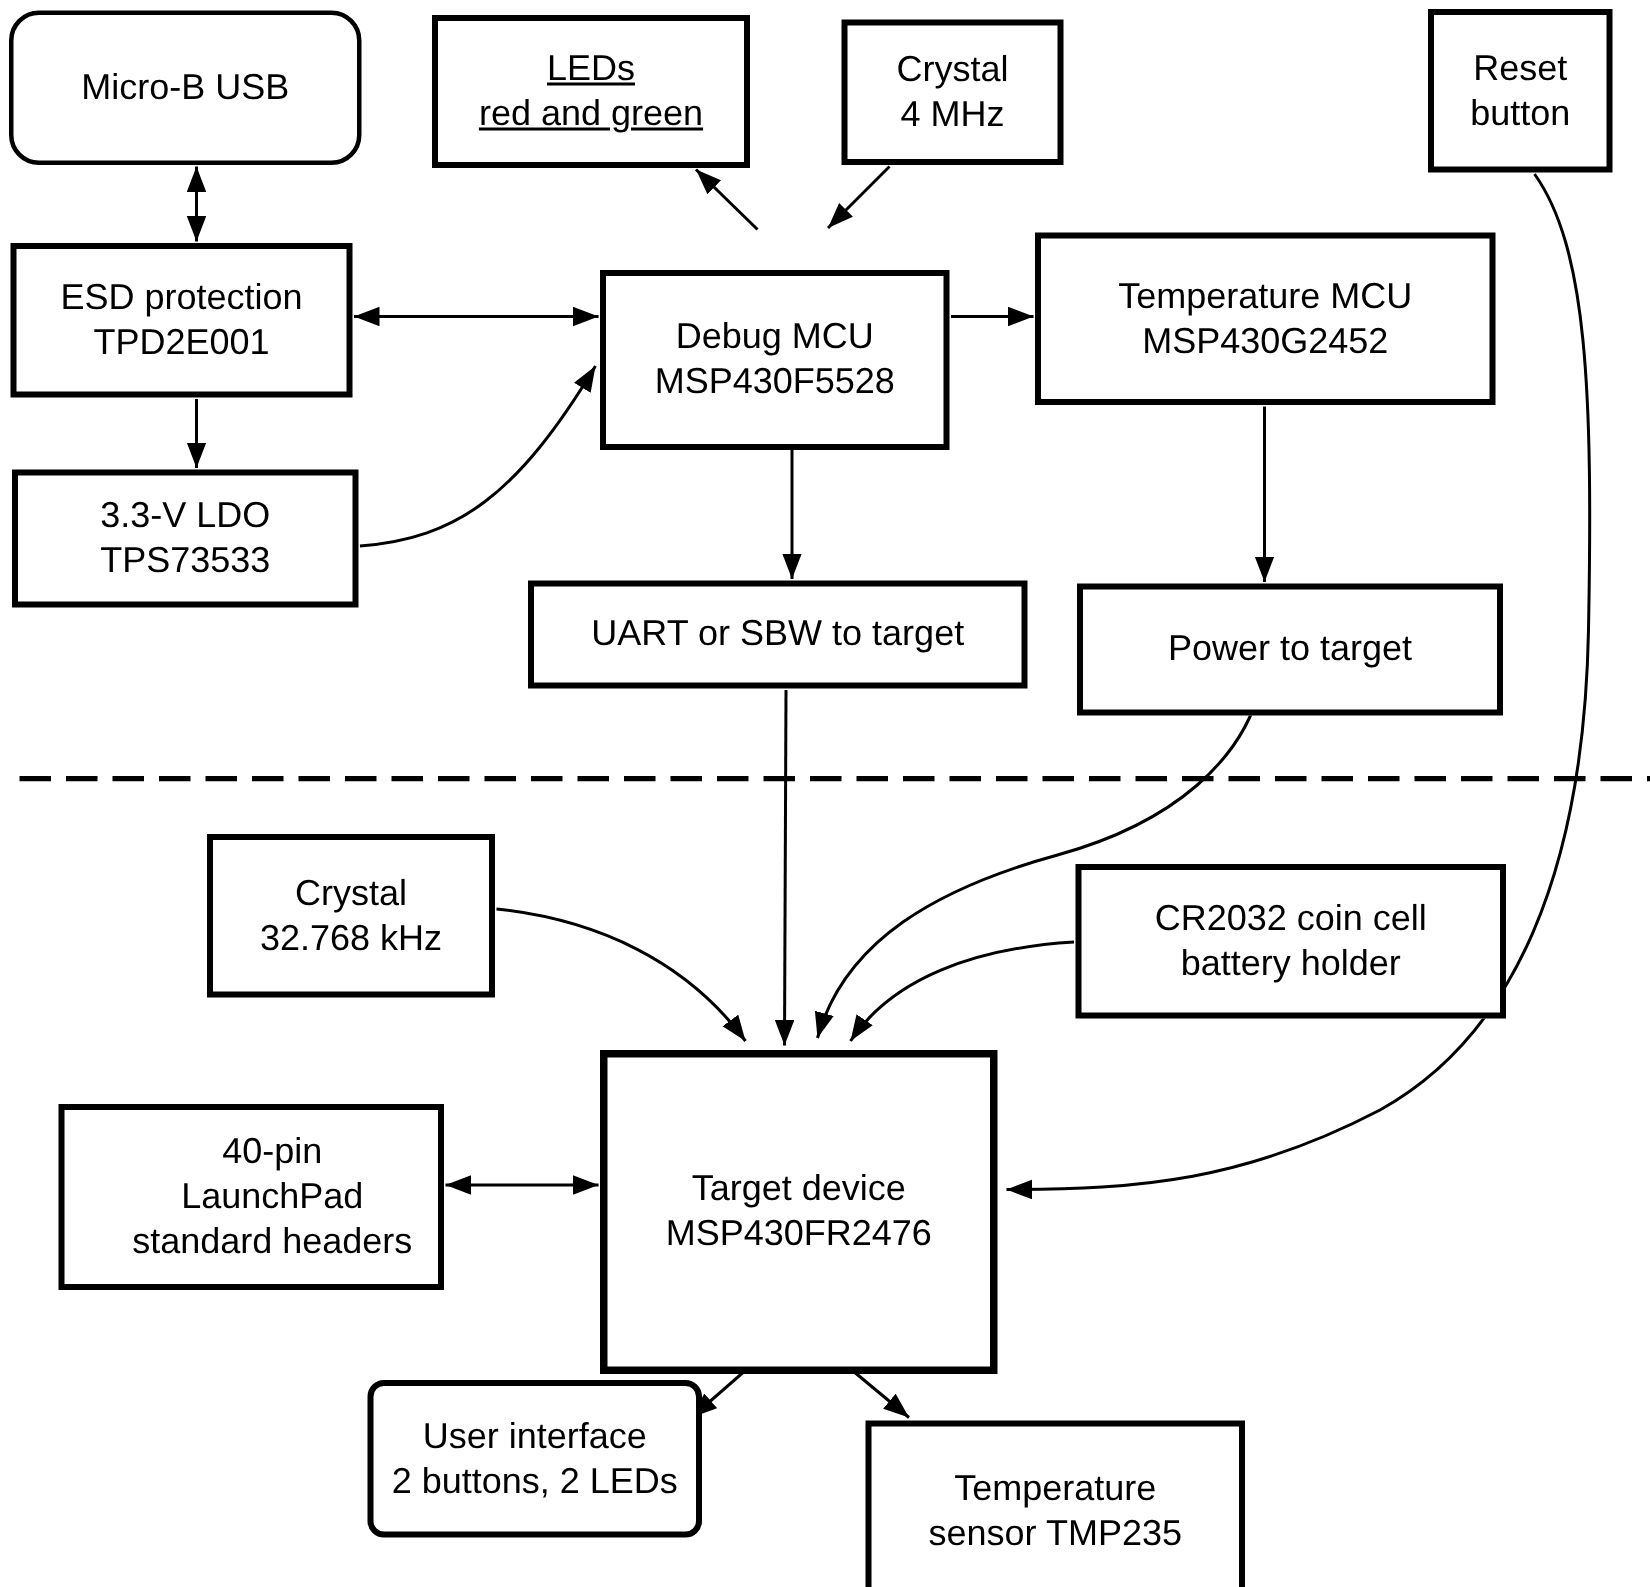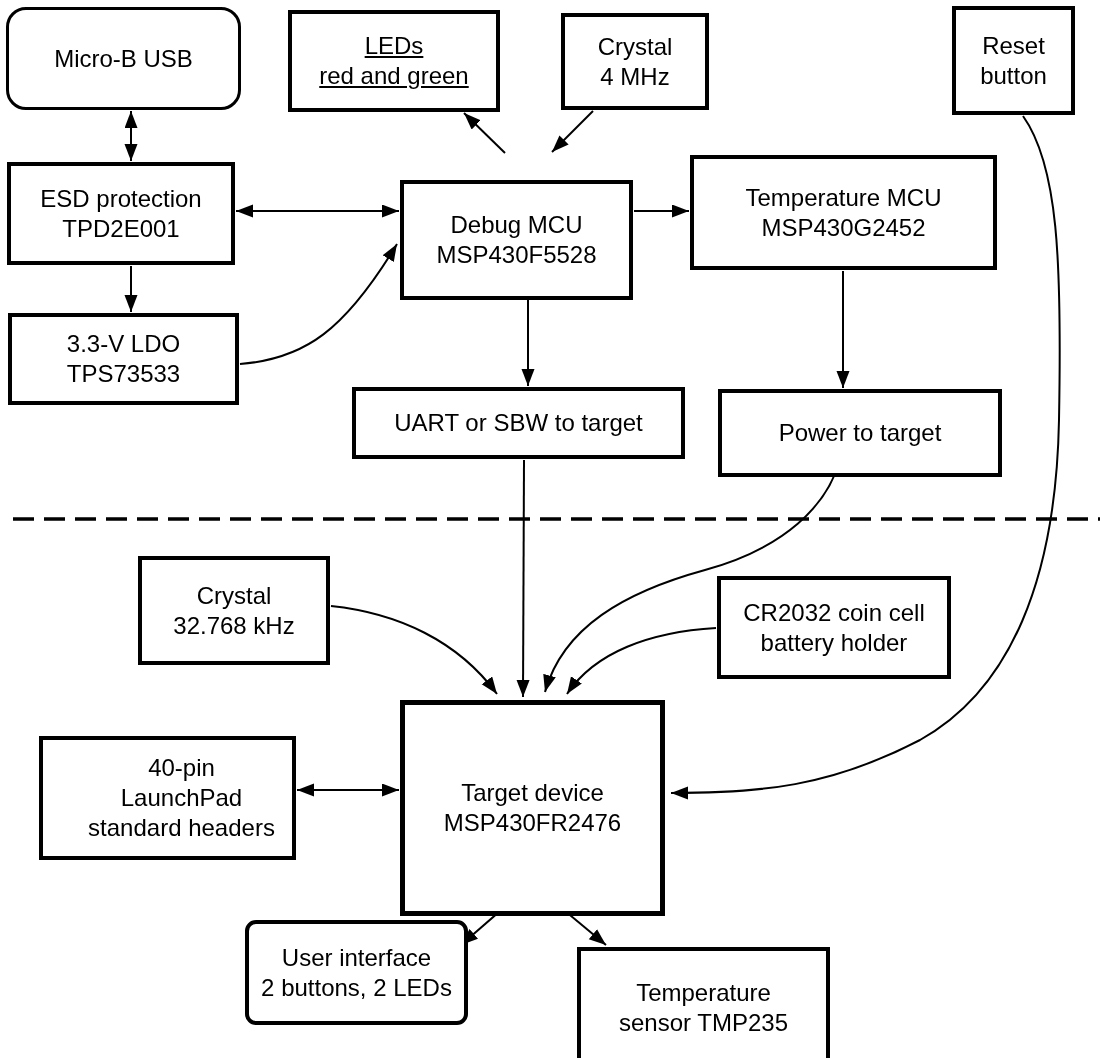--- a/index.html
+++ b/index.html
@@ -42,21 +42,21 @@
   #n-leds       { left: 288px; top:  10px; width: 212px; height: 102px; text-decoration: underline; }
   #n-crystal4   { left: 561px; top:  13px; width: 148px; height:  97px; }
   #n-reset      { left: 952px; top:   6px; width: 123px; height: 109px; }
   #n-esd        { left:   7px; top: 162px; width: 228px; height: 103px; }
   #n-debug      { left: 400px; top: 153px; width: 233px; height: 120px; margin-top: 27px; }
   #n-energy     { left: 690px; top: 155px; width: 307px; height: 115px; }
   #n-ldo        { left:   8px; top: 313px; width: 231px; height:  92px; }
   #n-uart       { left: 352px; top: 387px; width: 333px; height:  72px; }
   #n-power      { left: 718px; top: 389px; width: 284px; height:  88px; }
   #n-crystal32  { left: 138px; top: 556px; width: 192px; height: 109px; }
-  #n-cr2032     { left: 717px; top: 576px; width: 234px; height: 103px; }
+  #n-cr2032     { left: 717px; top: 576px; width: 287px; height: 103px; }
   #n-headers    { left:  39px; top: 736px; width: 257px; height: 124px; padding-left: 28px; }
   #n-target     { left: 400px; top: 700px; width: 265px; height: 216px; border-width: 5px; }
   #n-ui         { left: 245px; top: 920px; width: 223px; height: 105px; border-radius: 11px; }
   #n-temp       { left: 577px; top: 947px; width: 253px; height: 122px; }
 </style>
 </head>
 <body>
 
 <div id="stage">
 

